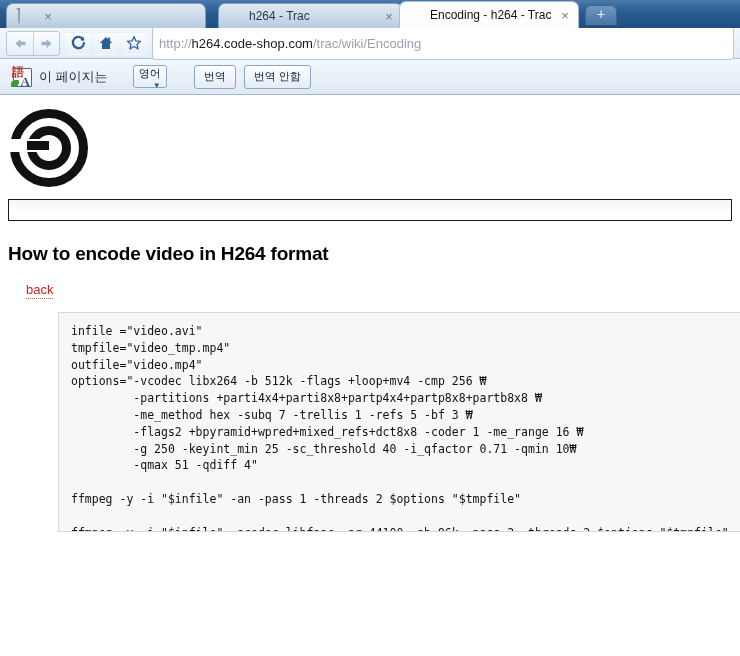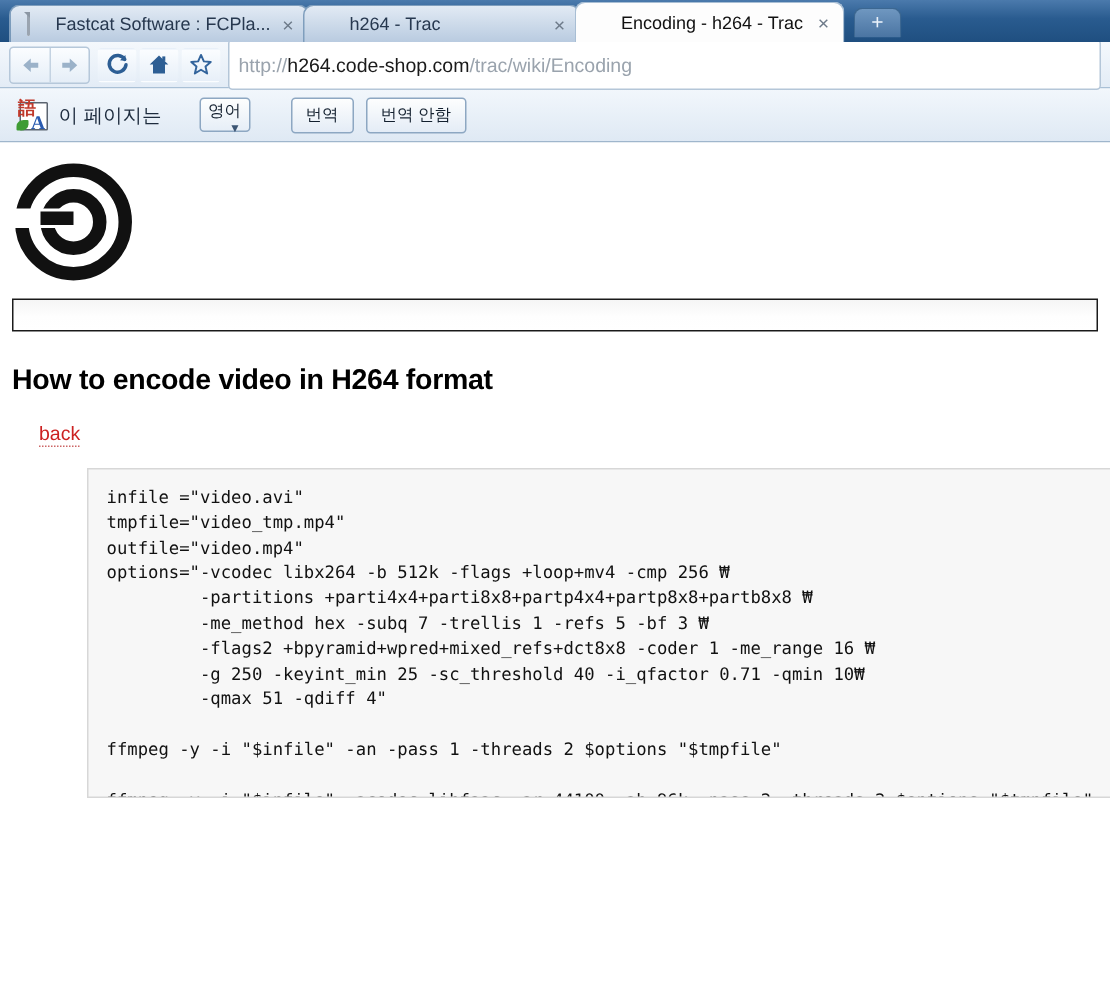--- a/index.html
+++ b/index.html
@@ -48,21 +48,21 @@
     overflow: hidden;
   }
   .tab.inactive {
     background: linear-gradient(to bottom, #e2eaf4 0%, #cbd9e9 55%, #b9cbe0 100%);
     border: 1px solid #7f9ebd;
     border-bottom: none;
     color: #27384f;
     z-index: 1;
   }
   .tab.inactive.t1 { width: 200px; }
-  .tab.inactive.t2 { width: 185px; }
+  .tab.inactive.t2 { width: 185px; margin-left: 16px; }
   .tab.active {
     background: #fdfdfd;
     border: 1px solid #a8bed4;
     border-bottom: none;
     height: 27px;
     z-index: 5;
     width: 180px;
     color: #111;
   }
   .tab-favicon {
@@ -412,21 +412,20 @@
 </style>
 </head>
 <body>
 
 <div class="browser">
 
   <div class="tabstrip">
 
     <div class="tab inactive t1">
       <span class="tab-favicon"><span class="fav-doc"></span></span>
-      <span class="tab-title">Fastcat Software : FCPla...</span>
       <span class="tab-close">×</span>
     </div>
 
     <div class="tab inactive t2">
       <span class="tab-favicon"><span class="fav-trac"></span></span>
       <span class="tab-title">h264 - Trac</span>
       <span class="tab-close">×</span>
     </div>
 
     <div class="tab active">

